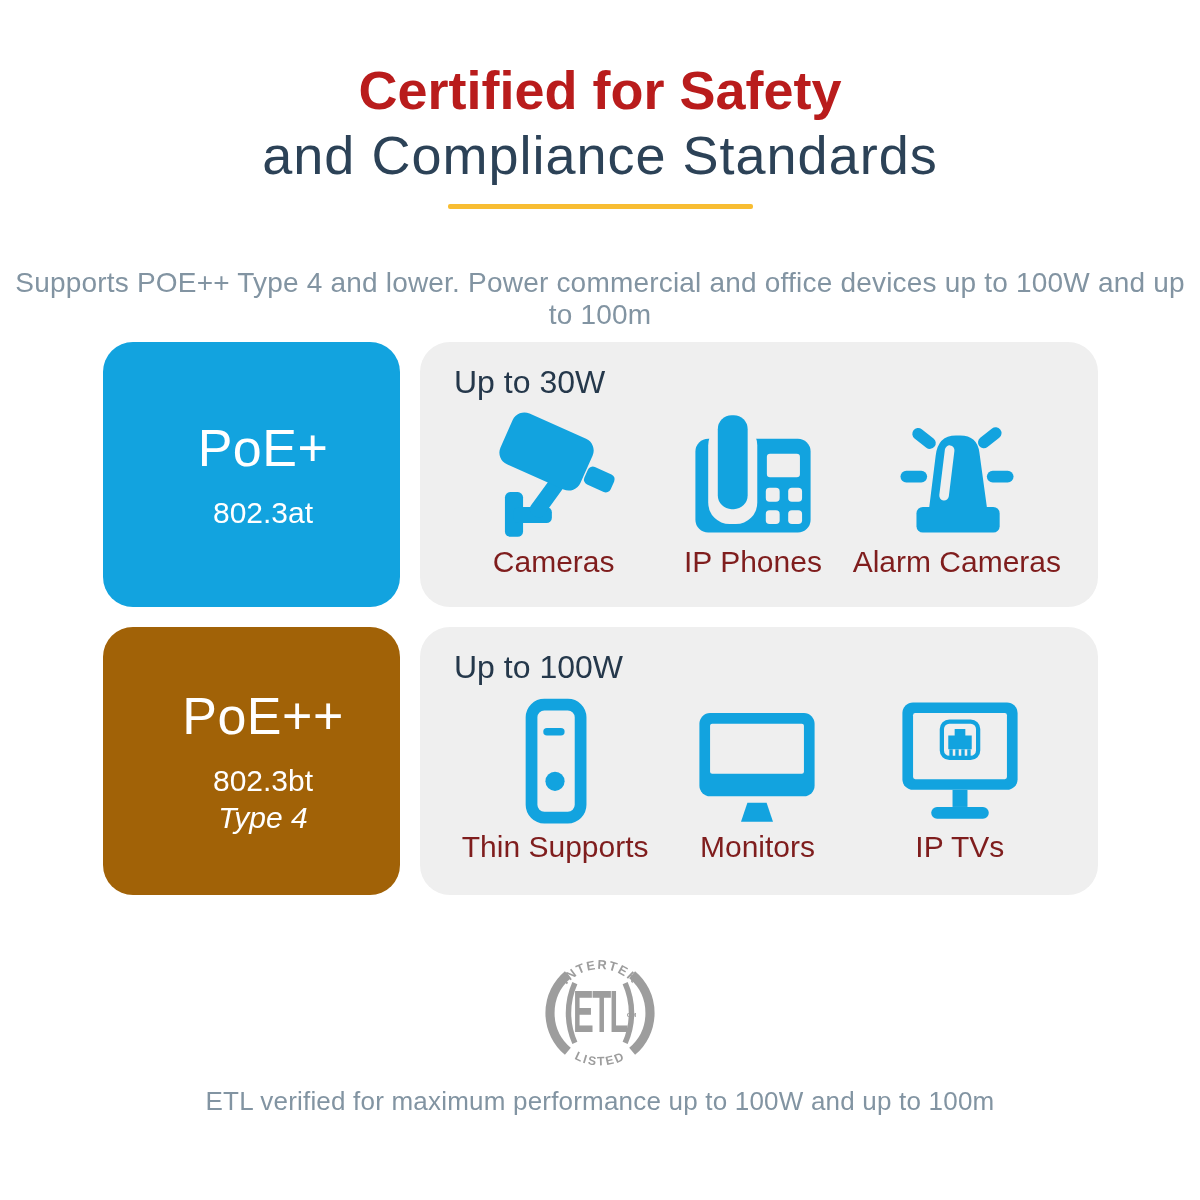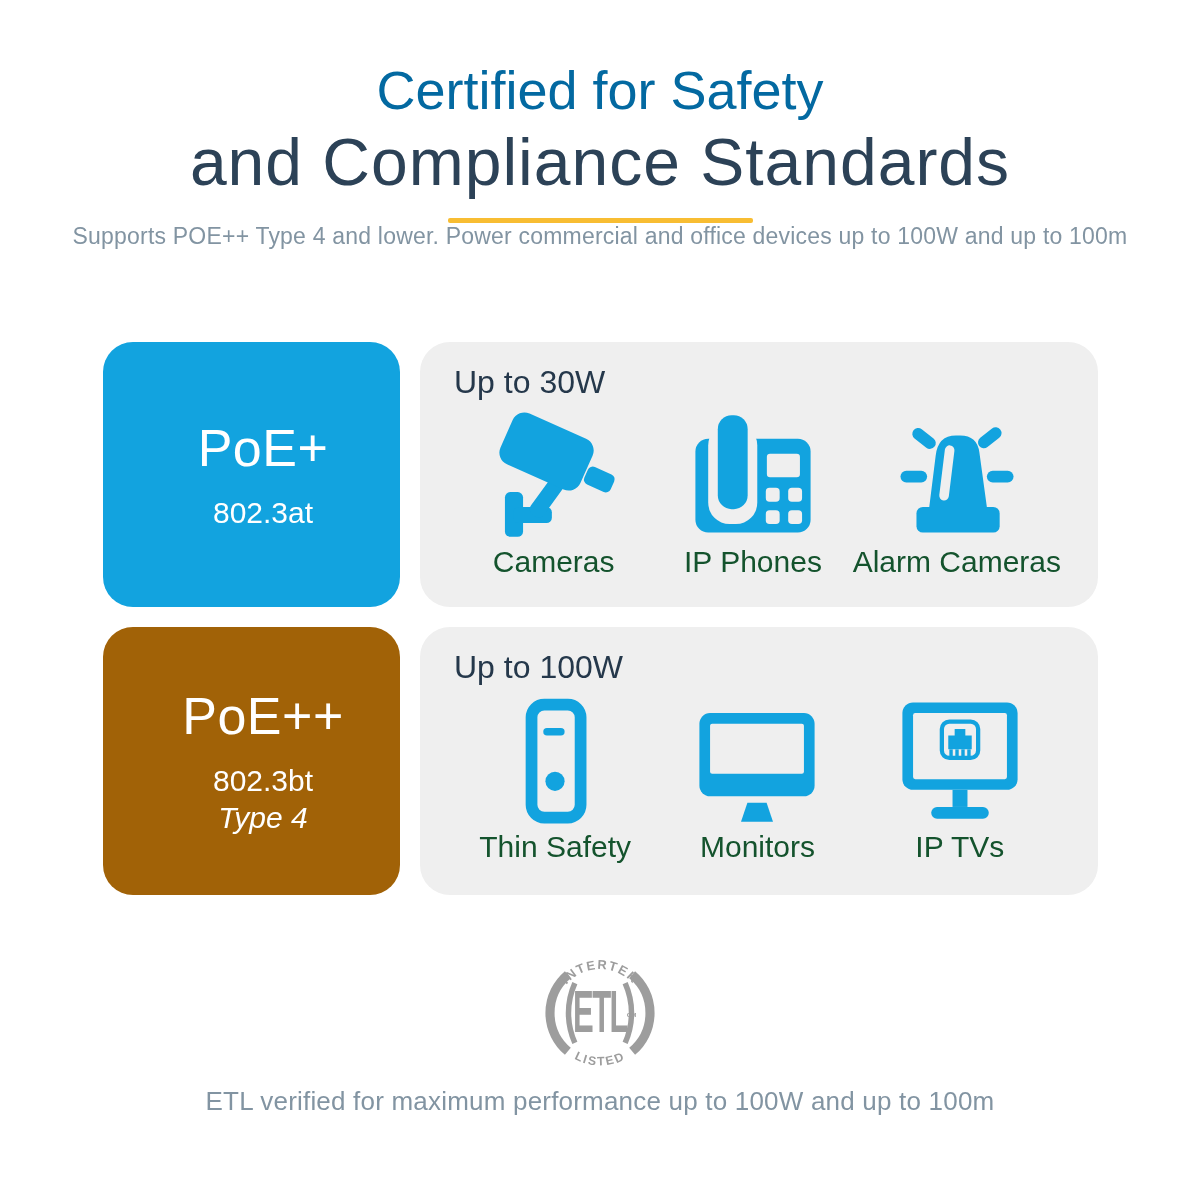--- a/index.html
+++ b/index.html
@@ -6,31 +6,31 @@
   body {
     width: 1200px; height: 1200px;
     background: #ffffff;
     font-family: "Liberation Sans", sans-serif;
     color: #25384B;
     position: relative;
     overflow: hidden;
   }
   .header { text-align: center; padding-top: 58px; }
   .title-line1 {
-    font-size: 54px; font-weight: 400; color: #0369a1; line-height: 1.2;
+    font-size: 54px; font-weight: 700; color: #b91c1c; line-height: 1.2;
   }
   .title-line2 {
-    font-size: 66px; font-weight: 400; color: #2C4257; line-height: 1.2; letter-spacing: 1px;
+    font-size: 54px; font-weight: 400; color: #2C4257; line-height: 1.2; letter-spacing: 1px;
   }
   .title-underline {
     width: 305px; height: 5px; background: #F8BD32; margin: 16px auto 0 auto; border-radius: 2px;
   }
   .subtitle {
-    text-align: center;
-    font-size: 23px; color: #8294A2; letter-spacing: 0.2px;
+    margin-top: 58px; text-align: center;
+    font-size: 28px; color: #8294A2; letter-spacing: 0.2px;
   }
   .grid {
     position: absolute; left: 103px; top: 342px; width: 995px;
     display: grid;
     grid-template-columns: 297px 678px;
     grid-template-rows: 265px 268px;
     column-gap: 20px; row-gap: 20px;
   }
   .badge {
     border-radius: 30px;
@@ -48,21 +48,21 @@
     box-sizing: border-box;
   }
   .panel-heading { font-size: 32px; color: #25384B; }
   .items {
     display: grid; grid-template-columns: 1fr 1fr 1fr;
     margin-top: 6px;
   }
   .item { display: flex; flex-direction: column; align-items: center; }
   .item .icon-box { width: 136px; height: 136px; display: flex; align-items: center; justify-content: center; }
   .item .icon-box svg { width: 128px; height: 128px; }
-  .item-label { font-size: 30px; color: #14532d; margin-top: 2px; white-space: nowrap; }
+  .item-label { font-size: 30px; color: #7f1d1d; margin-top: 2px; white-space: nowrap; }
   .footer { position: absolute; left: 0; top: 952px; width: 1200px; text-align: center; }
   .etl-logo { width: 122px; height: 122px; margin: 0 auto; }
   .footer-caption { font-size: 26px; color: #8294A2; margin-top: 12px; letter-spacing: 0.2px; }
 </style>
 </head>
 <body>
 
 <div class="header">
   <div class="title-line1">Certified for Safety</div>
   <div class="title-line2">and Compliance Standards</div>
@@ -143,21 +143,21 @@
     <div class="items">
 
       <div class="item">
         <div class="icon-box">
           <svg viewBox="0 0 120 120">
             <rect x="38" y="8" width="46" height="106" rx="12" fill="none" stroke="#12A3DF" stroke-width="11"></rect>
             <rect x="49" y="30" width="20" height="7" rx="3.5" fill="#12A3DF"></rect>
             <circle cx="60" cy="80" r="9" fill="#12A3DF"></circle>
           </svg>
         </div>
-        <div class="item-label">Thin Safety</div>
+        <div class="item-label">Thin Supports</div>
       </div>
 
       <div class="item">
         <div class="icon-box">
           <svg viewBox="0 0 120 120">
             <rect x="6" y="16" width="108" height="78" rx="10" fill="#12A3DF"></rect>
             <rect x="16" y="26" width="88" height="47" rx="2" fill="#EFEFEF"></rect>
             <path d="M51 100 L69 100 L75 118 L45 118 Z" fill="#12A3DF"></path>
           </svg>
         </div>

